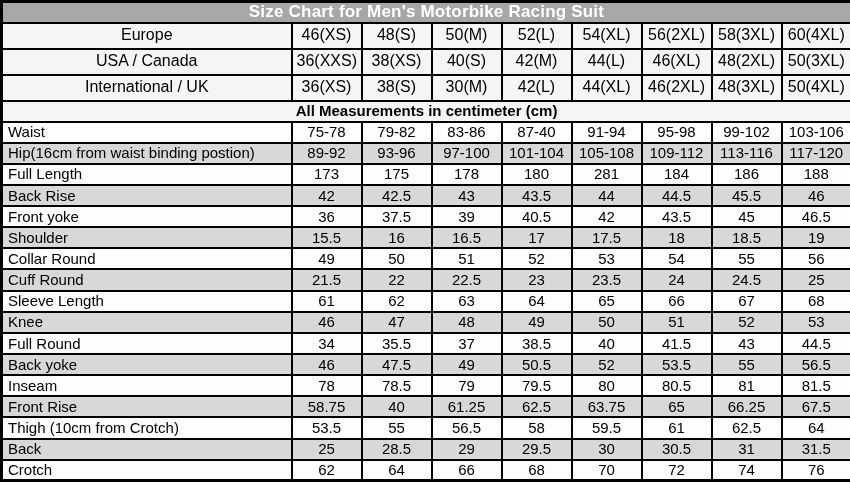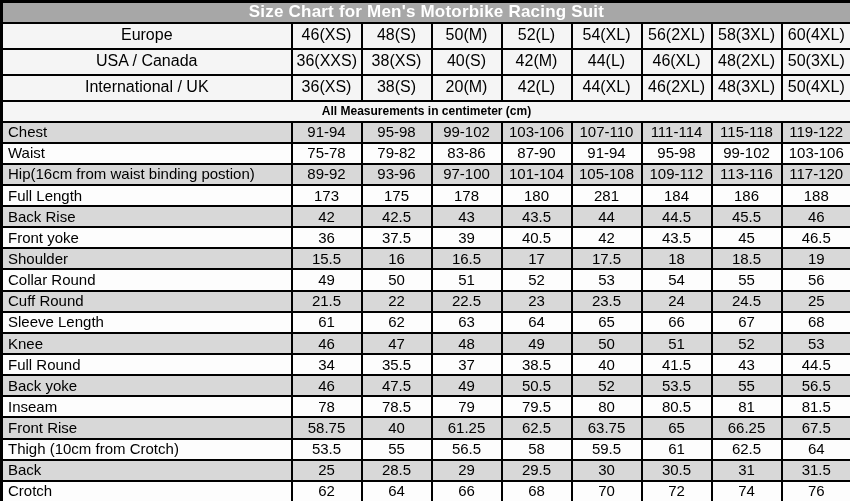--- a/index.html
+++ b/index.html
@@ -37,21 +37,21 @@
 
   tbody.size-rows td {
     font-weight: 400;
     font-size: 16px;
     height: 26px;
     background: var(--headerbg, #f5f5f5);
   }
 
   tbody.note-band td {
     font-weight: 700;
-    font-size: 12px;
+    font-size: 15px;
     height: 21px;
     background: var(--headerbg, #f5f5f5);
   }
 
   tbody.data-rows td { height: 21.15px; }
   tbody.data-rows tr.band td { background: var(--band, #d8d8d8); }
   tbody.data-rows td.label-cell { text-align: left; padding-left: 5px; }
 </style>
 </head>
 <body>
@@ -96,53 +96,42 @@
           <td>42(M)</td>
           <td>44(L)</td>
           <td>46(XL)</td>
           <td>48(2XL)</td>
           <td>50(3XL)</td>
         </tr>
         <tr>
           <td class="label-cell-center">International / UK</td>
           <td>36(XS)</td>
           <td>38(S)</td>
-          <td>20(M)</td>
+          <td>30(M)</td>
           <td>42(L)</td>
           <td>44(XL)</td>
           <td>46(2XL)</td>
           <td>48(3XL)</td>
           <td>50(4XL)</td>
         </tr>
       </tbody>
 
     <tbody class="note-band">
       <tr>
         <td colspan="9">All Measurements in centimeter (cm)</td>
       </tr>
     </tbody>
 
     <tbody class="data-rows" id="data-rows">
-        <tr class="band">
-          <td class="label-cell">Chest</td>
-          <td>91-94</td>
-          <td>95-98</td>
-          <td>99-102</td>
-          <td>103-106</td>
-          <td>107-110</td>
-          <td>111-114</td>
-          <td>115-118</td>
-          <td>119-122</td>
-        </tr>
         <tr>
           <td class="label-cell">Waist</td>
           <td>75-78</td>
           <td>79-82</td>
           <td>83-86</td>
-          <td>87-90</td>
+          <td>87-40</td>
           <td>91-94</td>
           <td>95-98</td>
           <td>99-102</td>
           <td>103-106</td>
         </tr>
         <tr class="band">
           <td class="label-cell">Hip(16cm from waist binding postion)</td>
           <td>89-92</td>
           <td>93-96</td>
           <td>97-100</td>

